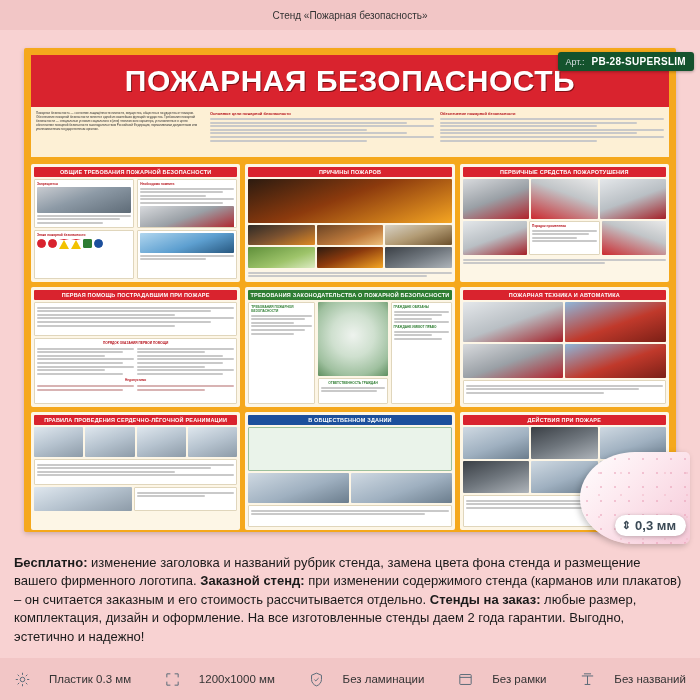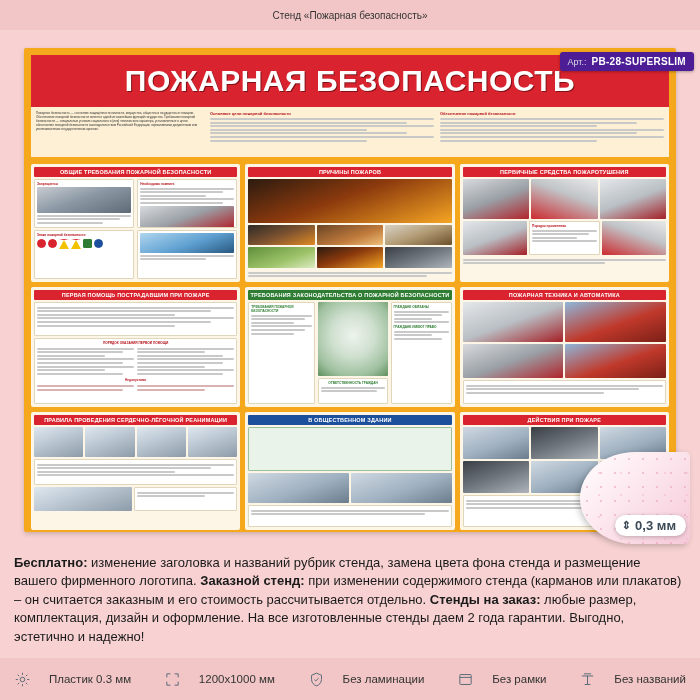--- a/index.html
+++ b/index.html
@@ -40,29 +40,29 @@
   }
   .stand-inner {
     width: 100%; height: 100%;
     background: #f5a81c;
     position: relative;
   }
 
   
   .art-badge {
     position: absolute; right: 6px; top: 22px;
-    background: #4c1d95; color: #fff;
+    background: #14532d; color: #fff;
     font-size: 10px; padding: 4px 8px;
     border-radius: 3px;
-    display: flex; align-items: center; gap: 5px;
+    display: flex; align-items: center; 
     z-index: 30;
     box-shadow: 0 1px 3px rgba(0,0,0,.3);
   }
   .art-badge .lbl { color: #d7dee3; font-size: 9px; }
-  .art-badge .val { font-weight: bold; letter-spacing: .3px; }
+  .art-badge .val { font-weight: bold; letter-spacing: .3px; margin-left: 7px; }
 
   
   .title-row {
     display: flex; height: 52px; flex-direction: column;
   }
   .title-person {
     width: 72px; background: #d9232e;
     position: relative; overflow: hidden;
     border-radius: 2px 0 0 0;
   }

